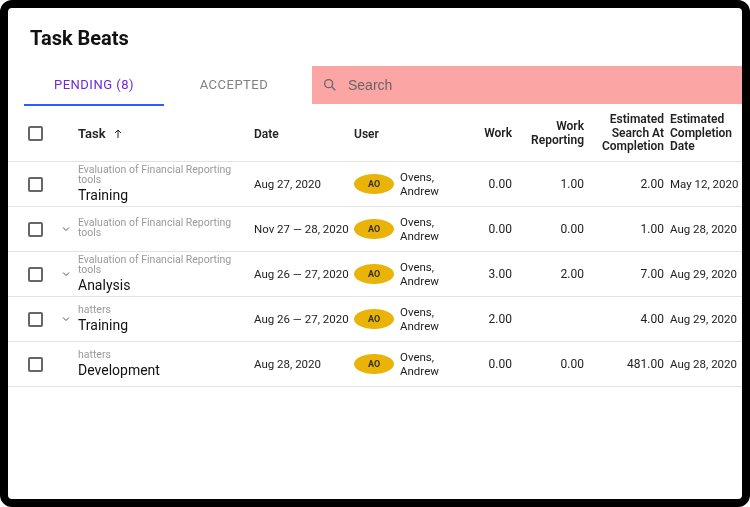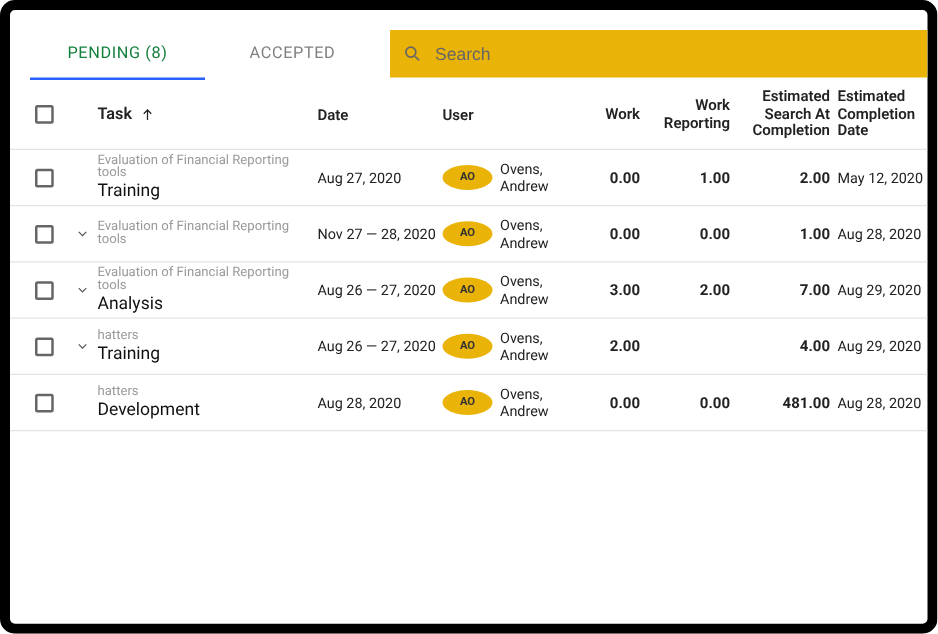--- a/index.html
+++ b/index.html
@@ -38,27 +38,27 @@
     justify-content: center;
     font-size: 13px;
     letter-spacing: 0.5px;
     cursor: pointer;
     padding: 0 22px;
     color: #808080;
     border-bottom: 2px solid transparent;
     min-width: 140px;
   }
   .tab.active {
-    color: #15803d;
+    color: #6d28d9;
     border-bottom: 2px solid #2b5fff;
   }
   .search-wrap {
     flex: 1;
     height: 38px;
-    background: #eab308;
+    background: #fca5a5;
     display: flex;
     align-items: center;
     padding: 0 10px;
     margin-left: 8px;
   }
   .search-icon {
     width: 16px; height: 16px;
     margin-right: 10px;
     color: #666;
   }
@@ -133,30 +133,31 @@
     background: #eab308;
     color: #333;
     font-size: 9px;
     font-weight: 700;
     display: flex;
     align-items: center;
     justify-content: center;
     flex: none;
   }
   .username { font-size: 11.5px; color: #222; }
-  .num { font-size: 12px; color: #222; font-weight: bold; }
+  .num { font-size: 12px; color: #222; }
   .date-text { font-size: 11.5px; color: #222; }
   .sort-arrow { width: 12px; height: 12px; color:#222; }
 </style>
 </head>
 <body>
 
 <div class="frame">
   <div class="inner">
 
+    <div class="title">Task Beats</div>
 
     <div class="toolbar">
       <div class="tab active">
         <span>PENDING (8)</span>
       </div>
       <div class="tab">
         <span>ACCEPTED</span>
       </div>
       <div class="search-wrap">
         <svg class="search-icon" viewBox="0 0 24 24" fill="none" stroke="currentColor" stroke-width="2">

